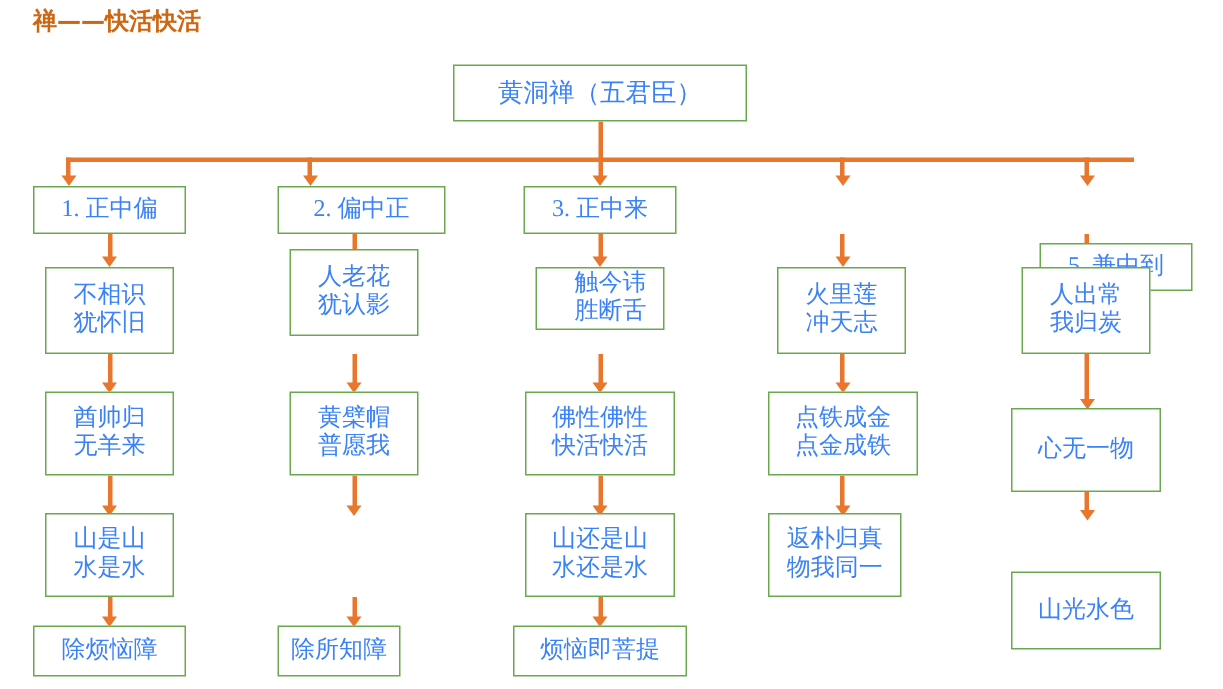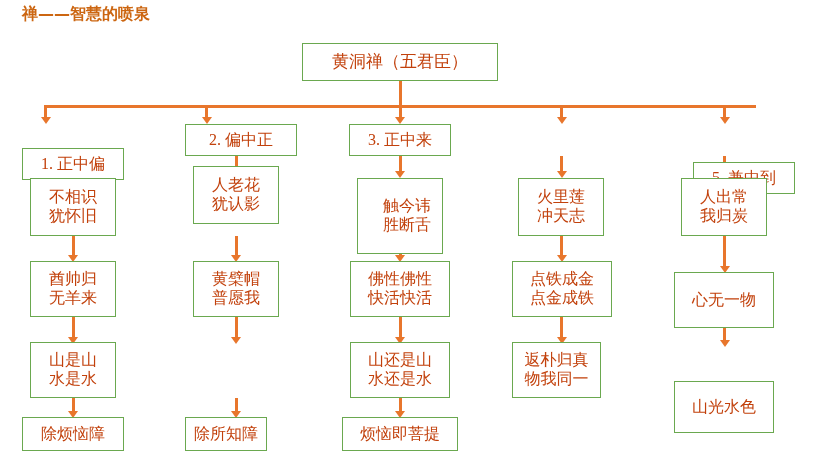--- a/index.html
+++ b/index.html
@@ -30,21 +30,21 @@
   }
   .node {
     position: absolute;
     box-sizing: border-box;
     border: 1.3px solid #6aa84f;
     background: #ffffff;
     display: flex;
     align-items: center;
     justify-content: center;
     text-align: center;
-    color: #c2410c;
+    color: #3b82f6;
     font-family: "Liberation Serif", "DejaVu Serif", serif;
     font-size: 16px;
     line-height: 1.18;
     white-space: pre-line;
     z-index: 3;
   }
   .node.root {
     font-size: 17px;
   }
   .node.header {
@@ -66,21 +66,21 @@
     border-right: 5px solid transparent;
     border-top: 7px solid #e8762c;
     z-index: 2;
   }
 </style>
 </head>
 <body>
 
 <div id="canvas">
 
-  <div class="title">禅——智慧的喷泉</div>
+  <div class="title">禅——快活快活</div>
 
   <div class="node root" style="left:302px; top:43px; width:196px; height:38px;">黄洞禅（五君臣）</div>
 
   <div class="conn vline" style="left:398.5px; top:81px; width:3px; height:26px;"></div>
 
   <div class="conn hline" style="left:44px; top:105px; width:712px; height:3px;"></div>
 
   <div class="conn vline" style="left:44px; top:105px; width:3px; height:14px;"></div>
   <div class="arrow" style="left:40.5px; top:117px;"></div>
 
@@ -89,21 +89,21 @@
 
   <div class="conn vline" style="left:398.5px; top:105px; width:3px; height:14px;"></div>
   <div class="arrow" style="left:395px; top:117px;"></div>
 
   <div class="conn vline" style="left:560px; top:105px; width:3px; height:14px;"></div>
   <div class="arrow" style="left:556.5px; top:117px;"></div>
 
   <div class="conn vline" style="left:723px; top:105px; width:3px; height:14px;"></div>
   <div class="arrow" style="left:719.5px; top:117px;"></div>
 
-  <div class="node header" style="left:22px; top:124px; width:102px; height:32px;margin-top:24px;">1. 正中偏</div>
+  <div class="node header" style="left:22px; top:124px; width:102px; height:32px;">1. 正中偏</div>
   <div class="conn vline" style="left:71.5px; top:156px; width:3px; height:17px;"></div>
   <div class="arrow" style="left:68px; top:171px;"></div>
 
   <div class="node" style="left:30px; top:178px; width:86px; height:58px;">不相识
 犹怀旧</div>
   <div class="conn vline" style="left:71.5px; top:236px; width:3px; height:21px;"></div>
   <div class="arrow" style="left:68px; top:255px;"></div>
 
   <div class="node" style="left:30px; top:261px; width:86px; height:56px;">酋帅归
 无羊来</div>
@@ -133,21 +133,21 @@
 
   <div class="conn vline" style="left:234.5px; top:398px; width:3px; height:15px;"></div>
   <div class="arrow" style="left:231px; top:411px;"></div>
 
   <div class="node" style="left:185px; top:417px; width:82px; height:34px;">除所知障</div>
 
   <div class="node header" style="left:349px; top:124px; width:102px; height:32px;">3. 正中来</div>
   <div class="conn vline" style="left:398.5px; top:156px; width:3px; height:17px;"></div>
   <div class="arrow" style="left:395px; top:171px;"></div>
 
-  <div class="node" style="left:357px; top:178px; width:86px; height:76px;padding-left:14px;">触今讳
+  <div class="node" style="left:357px; top:178px; width:86px; height:42px;padding-left:14px;">触今讳
 胜断舌</div>
   <div class="conn vline" style="left:398.5px; top:236px; width:3px; height:21px;"></div>
   <div class="arrow" style="left:395px; top:255px;"></div>
 
   <div class="node" style="left:350px; top:261px; width:100px; height:56px;">佛性佛性
 快活快活</div>
   <div class="conn vline" style="left:398.5px; top:317px; width:3px; height:22px;"></div>
   <div class="arrow" style="left:395px; top:337px;"></div>
 
   <div class="node" style="left:350px; top:342px; width:100px; height:56px;">山还是山

